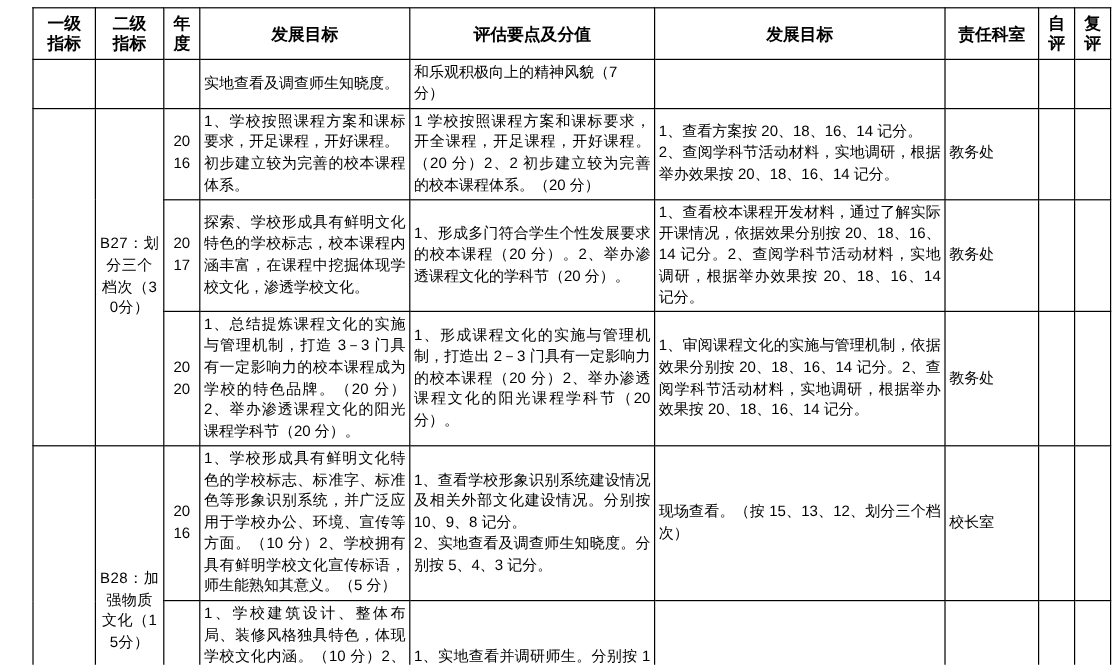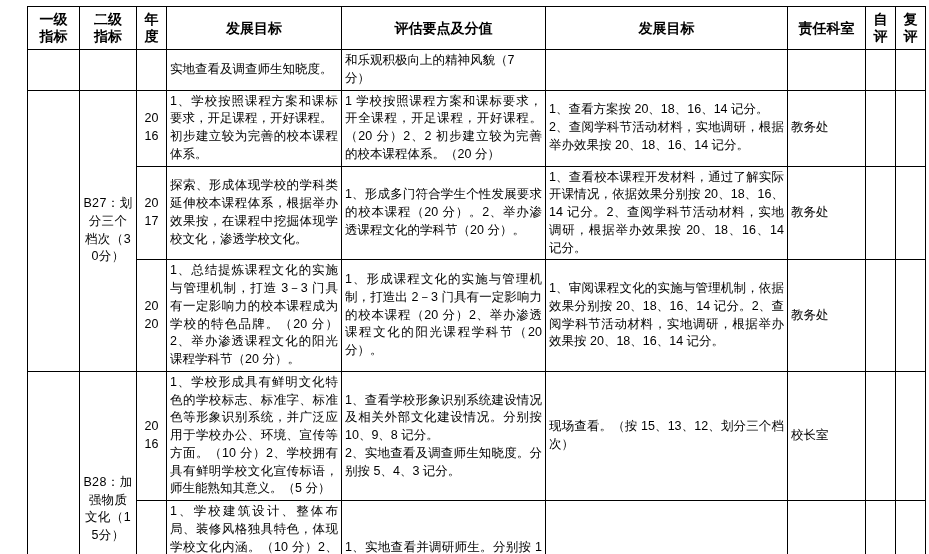--- a/index.html
+++ b/index.html
@@ -165,21 +165,21 @@
         <td class="dept">教务处</td>
         <td class="blank"></td>
         <td class="blank"></td>
       </tr>
 
       <tr>
         <td class="yr">
           <span class="y">20</span>
           <span class="y">17</span>
         </td>
-        <td class="cont">探索、形成体现学校的学科类延伸校本课程体系，根据举办效果按，在课程中挖掘体现学校文化，渗透学校文化。</td>
+        <td class="cont">探索、学校形成具有鲜明文化特色的学校标志，校本课程内涵丰富，在课程中挖掘体现学校文化，渗透学校文化。</td>
         <td class="cont">1、形成多门符合学生个性发展要求的校本课程（20 分）。2、举办渗透课程文化的学科节（20 分）。</td>
         <td class="cont">1、查看校本课程开发材料，通过了解实际开课情况，依据效果分别按 20、18、16、14 记分。2、查阅学科节活动材料，实地调研，根据举办效果按 20、18、16、14 记分。</td>
         <td class="dept">教务处</td>
         <td class="blank"></td>
         <td class="blank"></td>
       </tr>
 
       <tr>
         <td class="yr">
           <span class="y">20</span>

